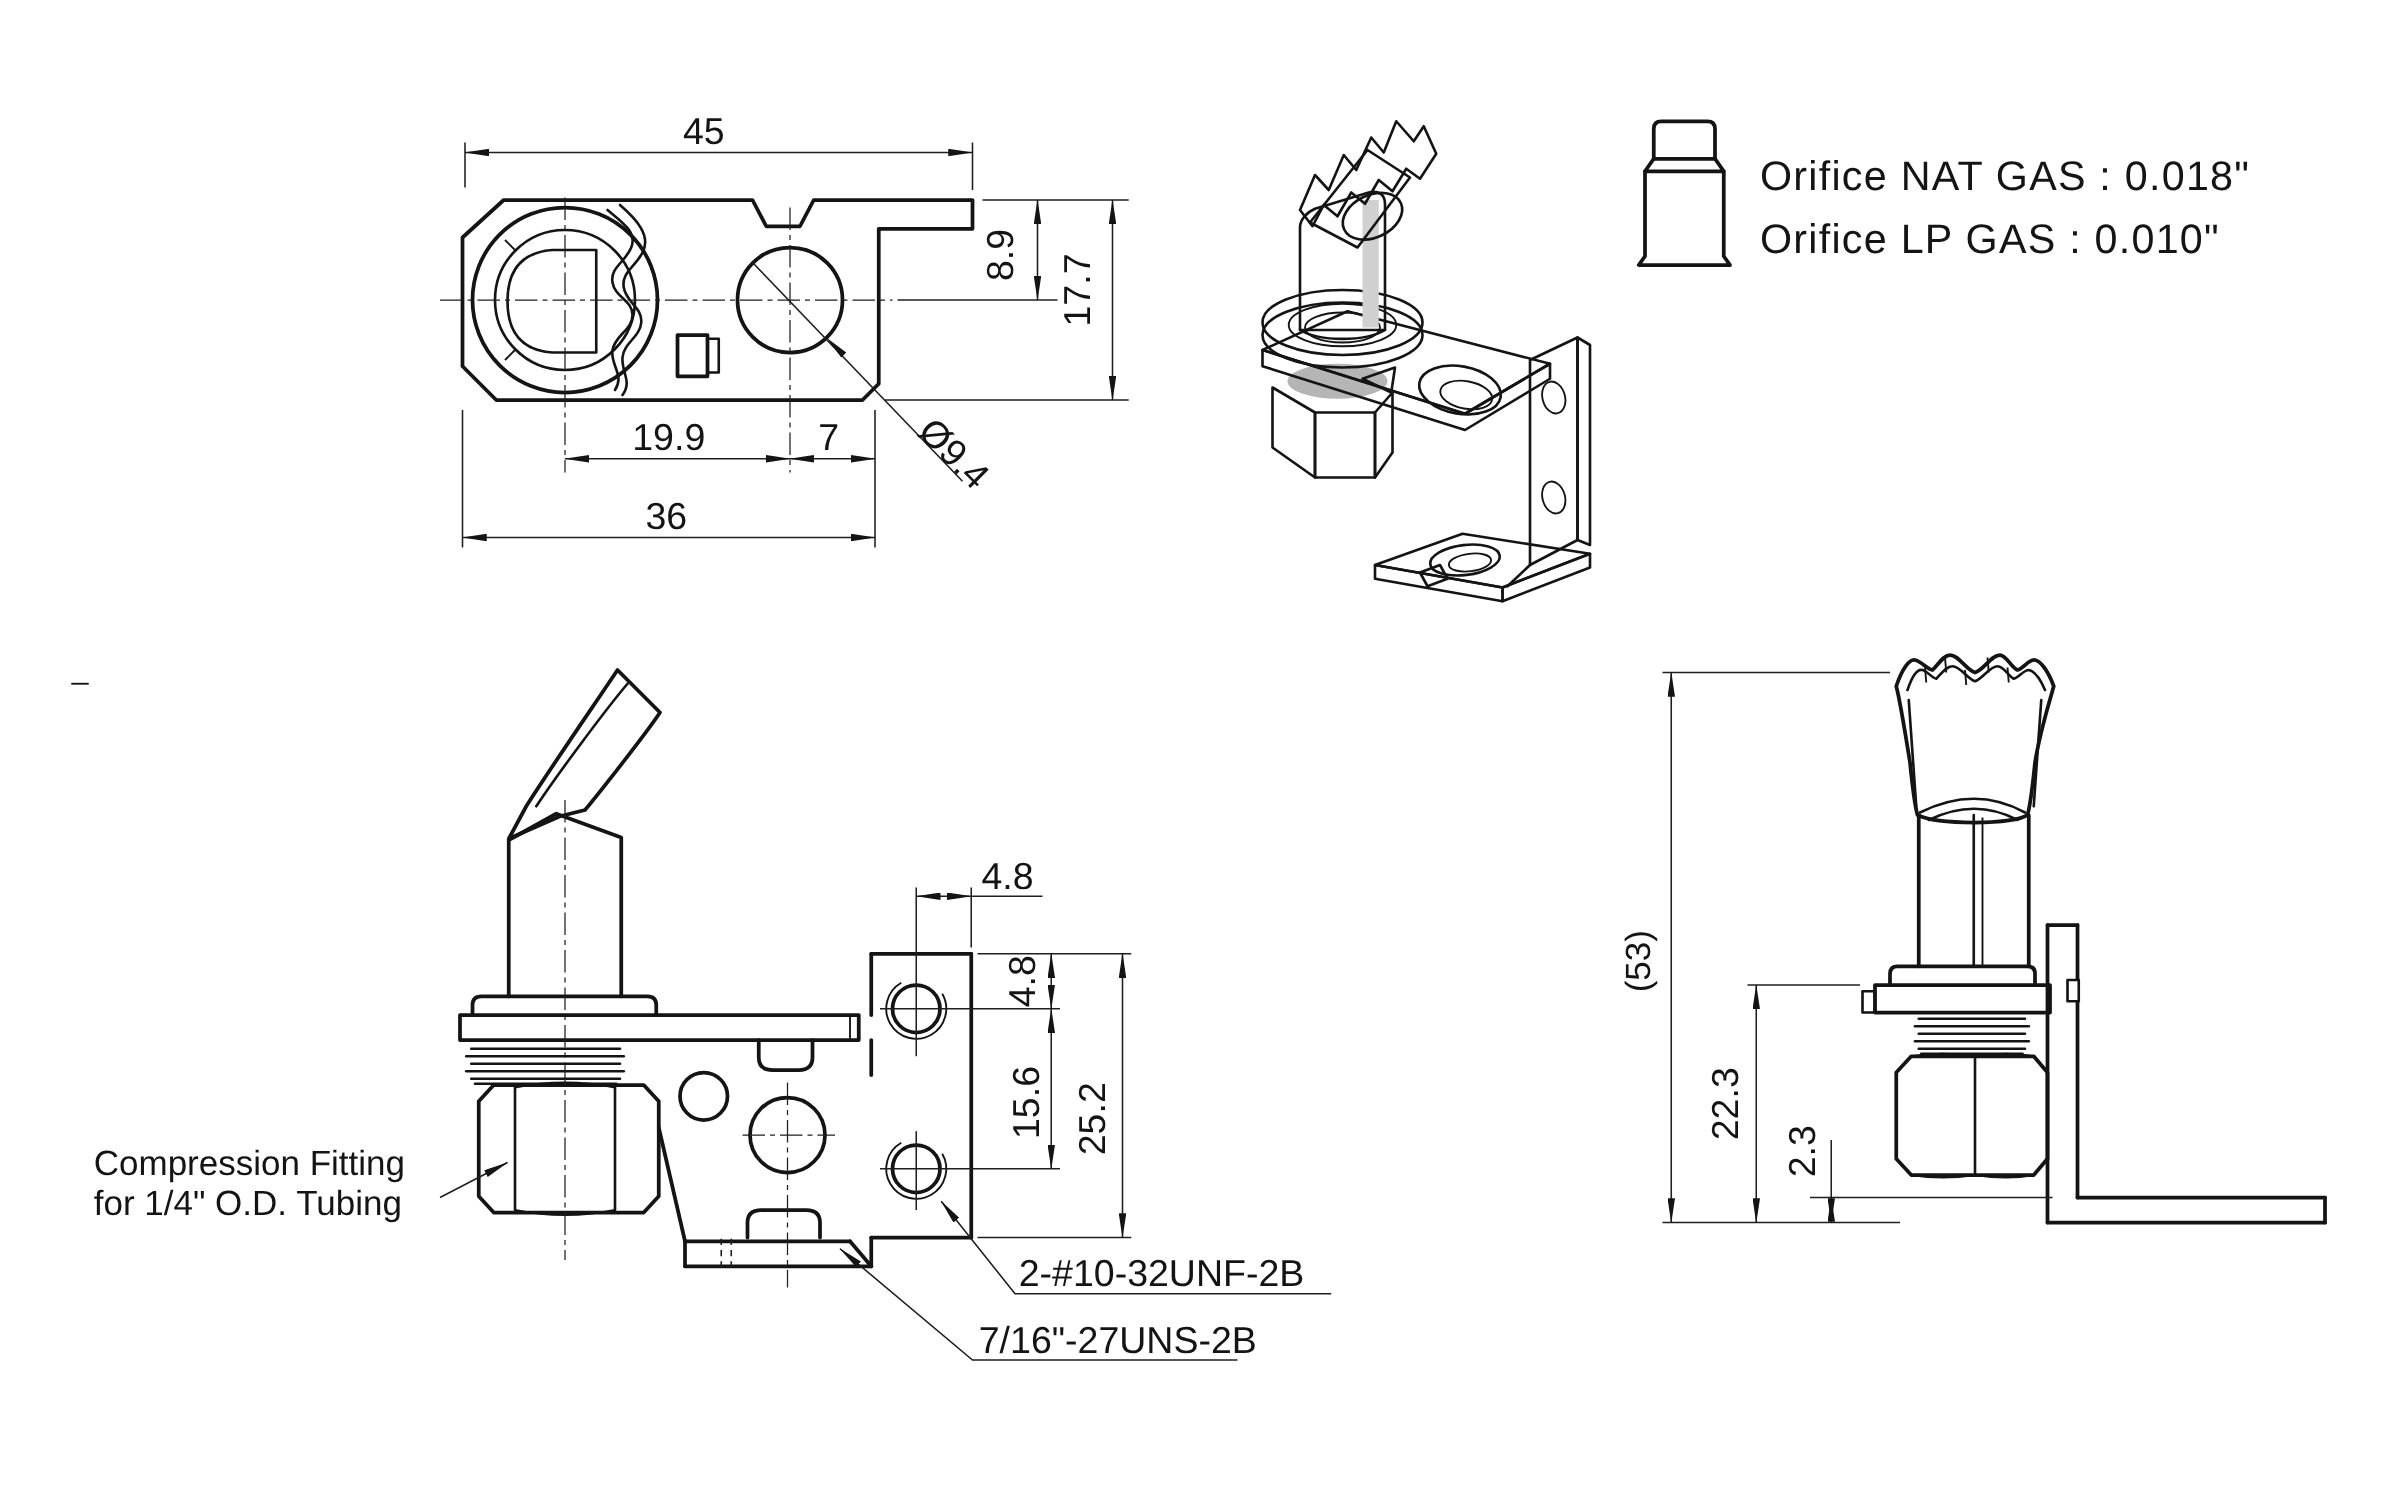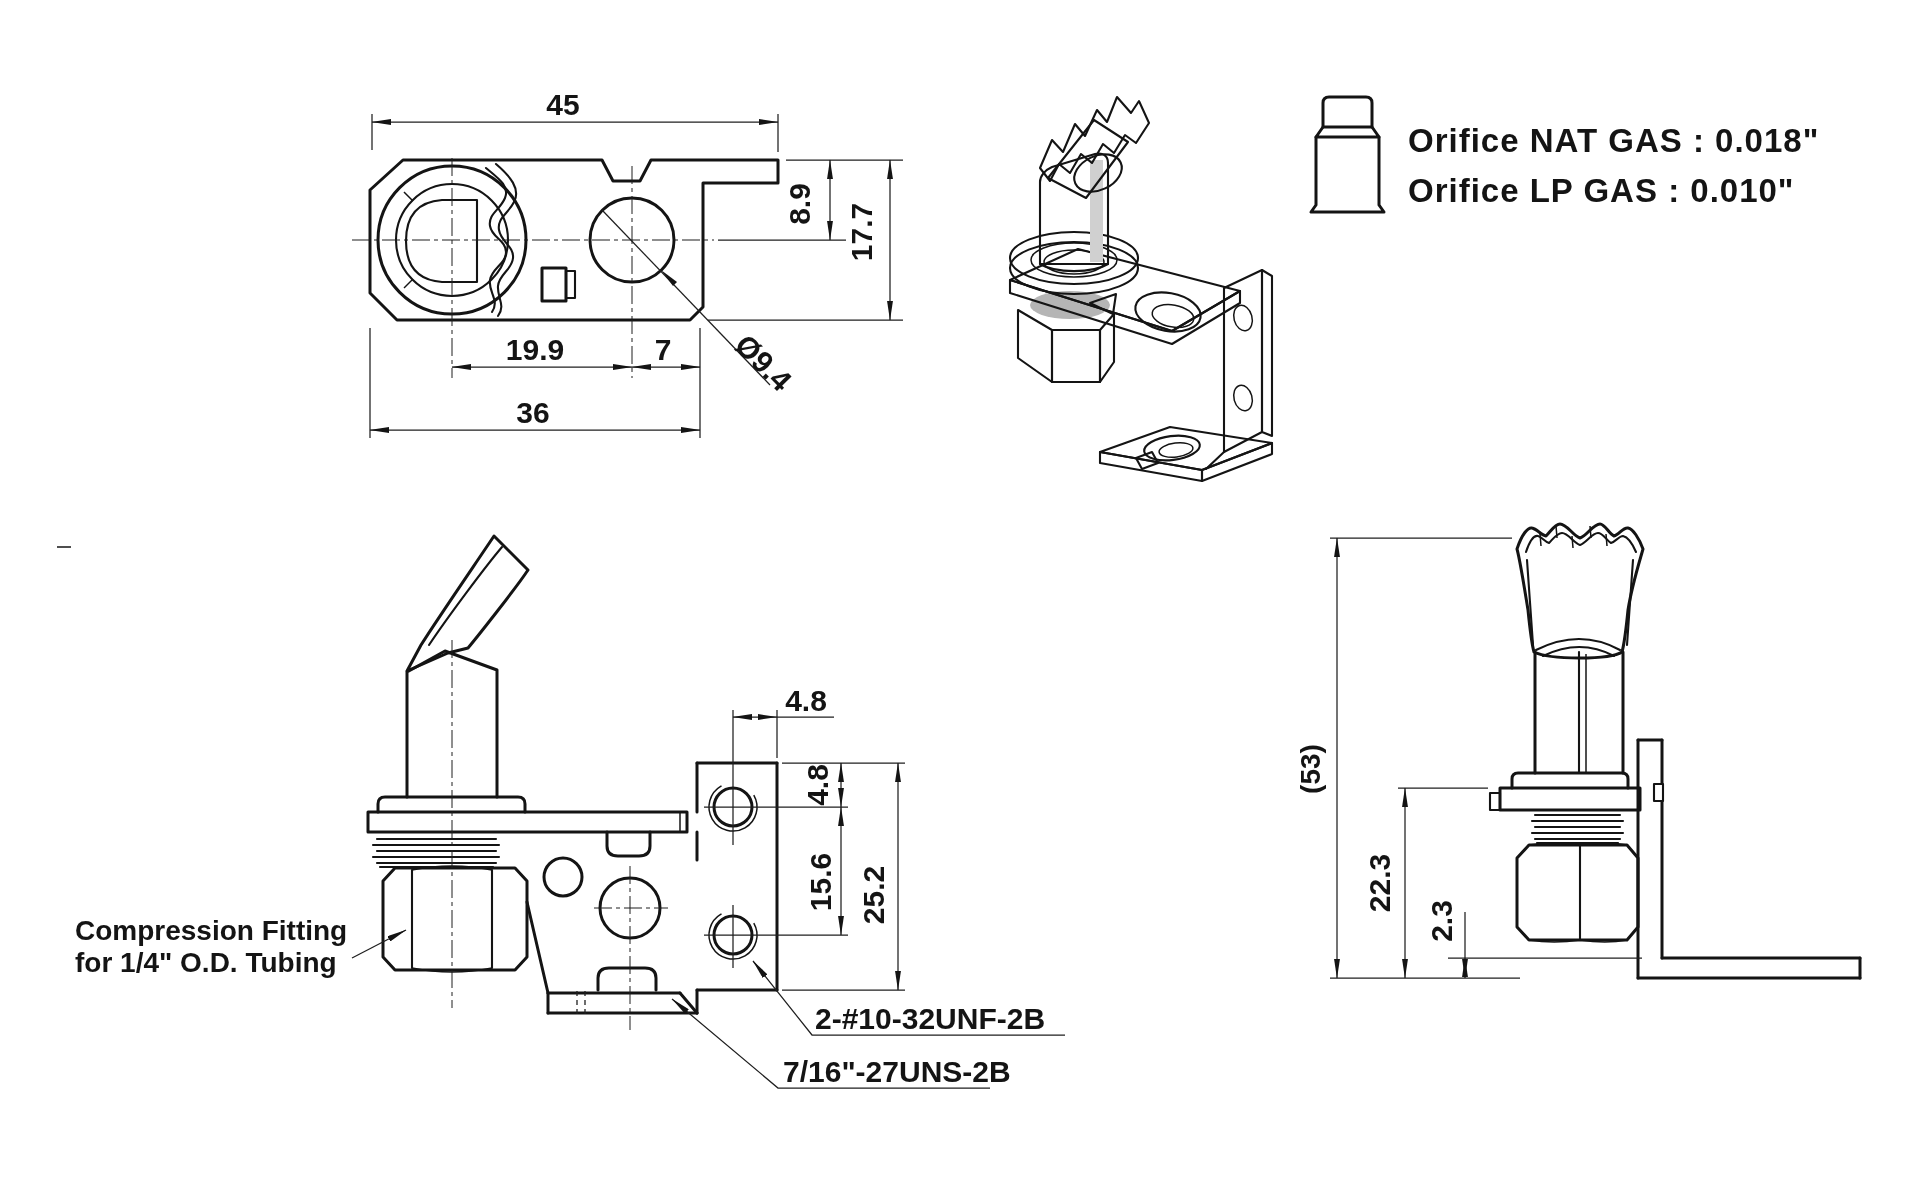--- a/index.html
+++ b/index.html
@@ -1,16 +1,16 @@
 <!DOCTYPE html>
 <html><head>
 <meta charset="utf-8">
 <style>
   html,body{margin:0;padding:0;background:#fff;}
-  .stage{width:1920px;height:1195px;background:#ffffff;position:relative;overflow:hidden;font-weight:bold;}
+  .stage{width:1920px;height:1195px;background:#ffffff;position:relative;overflow:hidden;}
   svg{display:block;}
   svg text{font-family:"Liberation Sans", sans-serif; fill:#141414;}
   .t30{font-size:30px;}
   .t28{font-size:28px;}
   .t33{font-size:33px;letter-spacing:1px;}
   .o3{stroke:#141414;stroke-width:3;fill:none;stroke-linejoin:round;stroke-linecap:round;}
   .o2{stroke:#141414;stroke-width:2.1;fill:none;stroke-linejoin:round;stroke-linecap:round;}
   .o15{stroke:#141414;stroke-width:1.5;fill:none;}
   .dim{stroke:#1f1f1f;stroke-width:1.25;fill:none;}
   .cl{stroke:#1f1f1f;stroke-width:1;fill:none;stroke-dasharray:18 4 4 4;}

